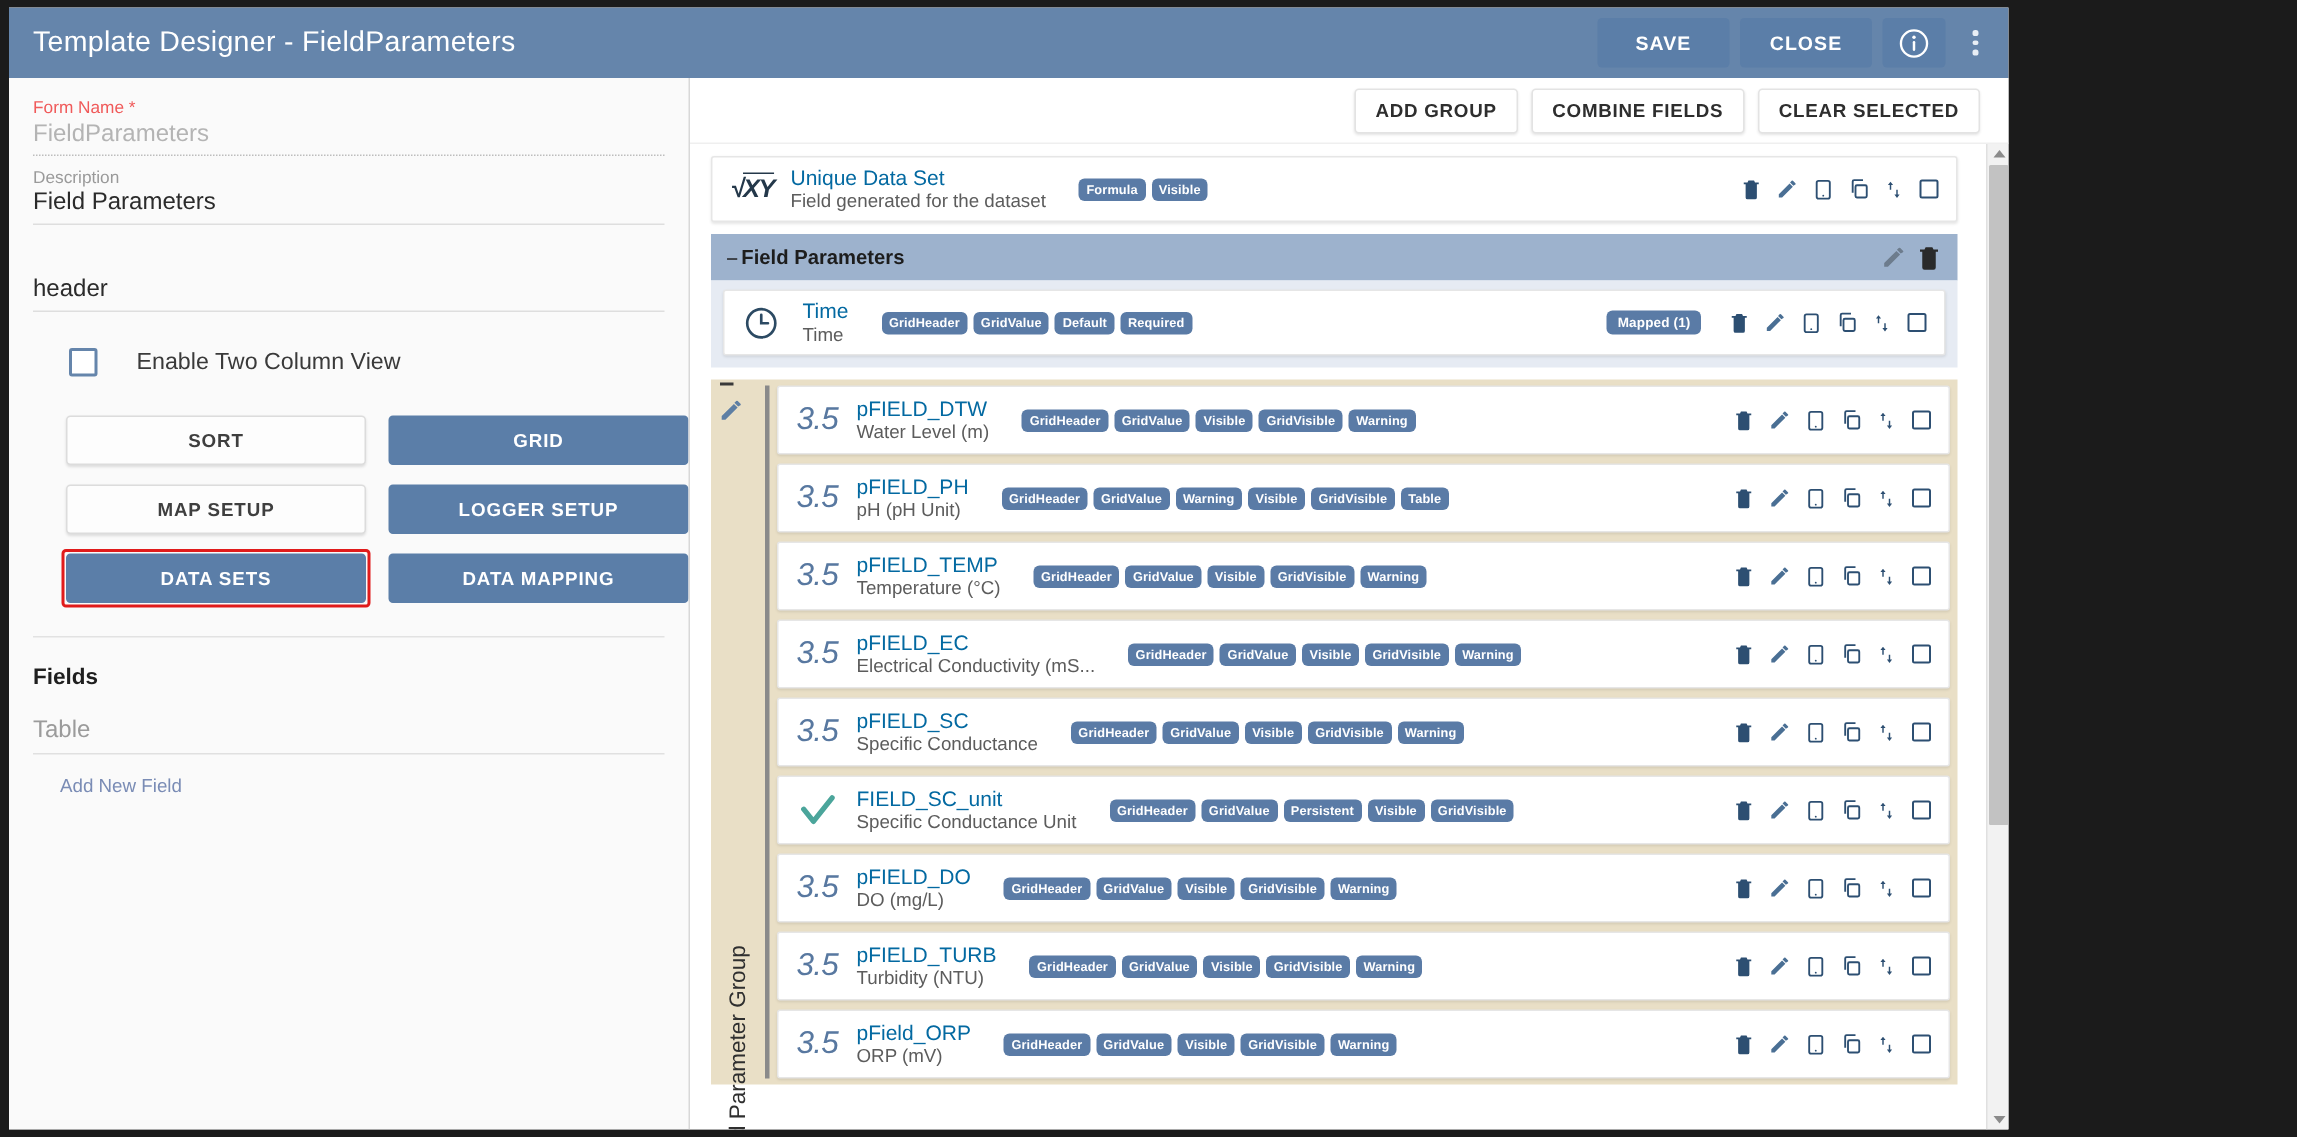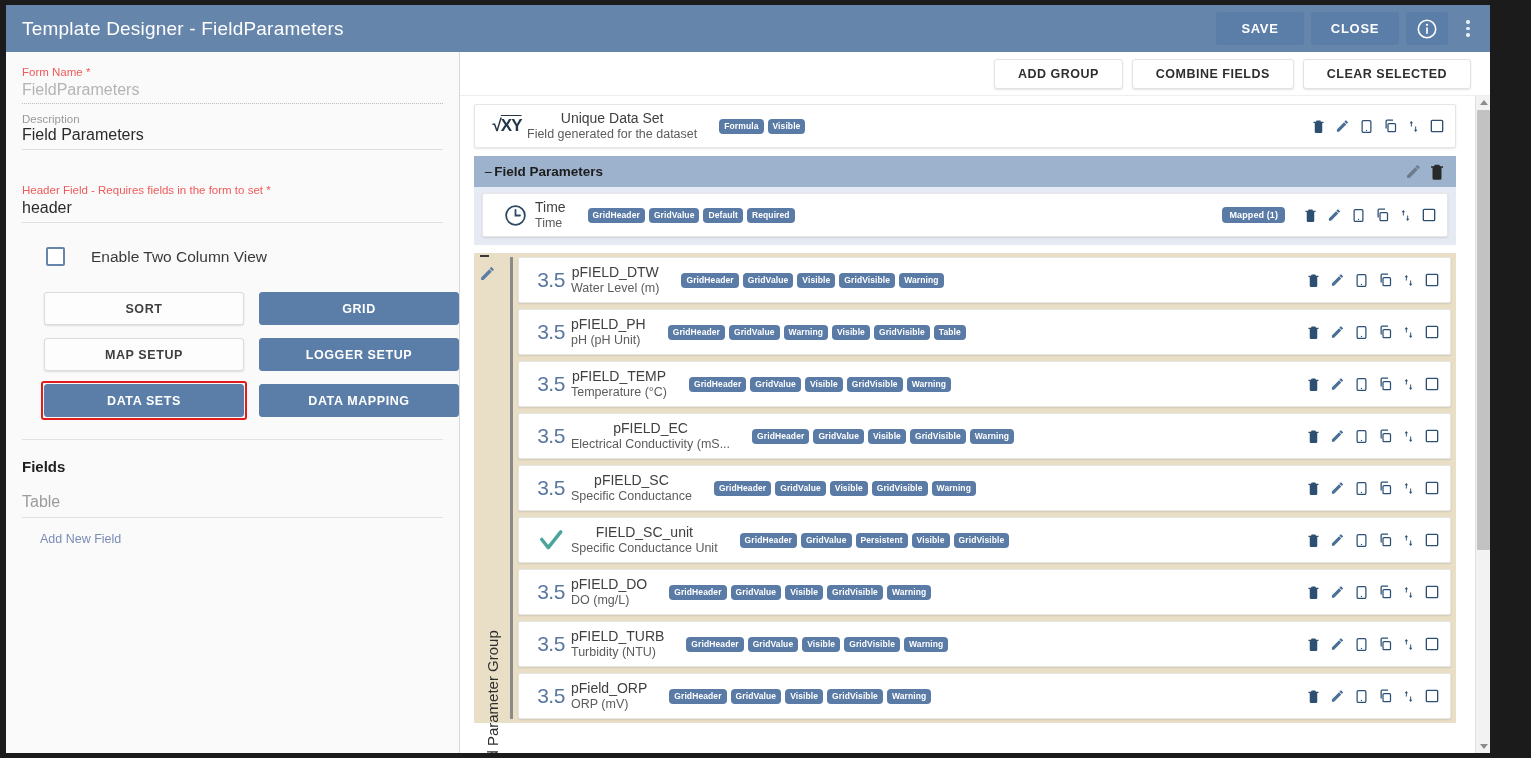--- a/index.html
+++ b/index.html
@@ -5,21 +5,21 @@
   * { box-sizing: border-box; margin: 0; padding: 0; }
   html, body {
     width: 1531px; height: 758px;
     background: #1b1b1b;
     font-family: "Liberation Sans", sans-serif;
     overflow: hidden;
   }
   #app {
     position: absolute;
     left: 6px; top: 5px;
-    width: 1484px; height: 748px;
+    width: 1333px; height: 748px;
     background: #ffffff;
     overflow: hidden;
     display: flex;
     flex-direction: column;
   }
 
   
   .titlebar {
     height: 47px;
     background: #6585ab;
@@ -136,21 +136,21 @@
   
   .right { flex: 1 1 auto; display: flex; flex-direction: column; min-width: 0; background:#fff; }
   .right-toolbar {
     height: 44px; flex: 0 0 auto;
     display: flex; align-items: center; justify-content: flex-end;
     padding-right: 19px; gap: 9px;
     background: #ffffff;
     border-bottom: 1px solid #efefef;
   }
   .tbtn {
-    height: 30px; padding: 0 23px;
+    height: 30px; padding: 0 13px;
     background: #ffffff; color: #2e2e2e;
     border: 1px solid #e3e3e3; border-radius: 3px;
     font-size: 12.5px; font-weight: bold; letter-spacing: .5px;
     cursor: pointer; box-shadow: 0 1px 2px rgba(0,0,0,.11);
     font-family: "Liberation Sans", sans-serif;
   }
 
   .list-area { flex: 1 1 auto; display: flex; min-height: 0; position: relative; overflow: hidden; }
   .list-scroll { flex: 1 1 auto; overflow: hidden; padding: 8px 0 0 0; }
 
@@ -158,25 +158,25 @@
   .card {
     background: #ffffff;
     border: 1px solid #e6e6e6;
     border-radius: 2px;
     box-shadow: 0 1px 2px rgba(0,0,0,.10);
     display: flex; align-items: center;
     height: 44px;
     margin: 0 19px 0 14px;
     padding: 0 10px 0 12px;
   }
-  .row-icon { width: 40px; flex: 0 0 40px; display: flex; align-items: center; justify-content: center; color: #2c4a63; }
+  .row-icon { width: 40px; flex: 0 0 40px; display: flex; align-items: center; justify-content: flex-start; color: #2c4a63; font-style: italic; }
   .sqrt-icon { font-size: 17px; font-weight: bold; letter-spacing: -1px; color: #24384a; }
   .num-icon { font-size: 21px; color: #5878a0; font-family: "Liberation Sans", sans-serif; letter-spacing: -.5px; }
   .row-names { display: flex; flex-direction: column; justify-content: center; min-width: 0; }
-  .row-name { font-size: 14px; color: #404040; line-height: 1.15; white-space: nowrap; text-align: center; }
+  .row-name { font-size: 14px; color: #0369a1; line-height: 1.15; white-space: nowrap; }
   .row-desc { font-size: 12.5px; color: #5c5c5c; line-height: 1.2; white-space: nowrap; }
   .row-spacer { flex: 1 1 auto; }
   .badges { display: flex; gap: 4px; align-items: flex-end; margin-left: 22px; }
   .badge {
     background: #5a7ba6; color: #ffffff;
     font-size: 8.5px; font-weight: bold;
     padding: 2.5px 5px; border-radius: 4px;
     white-space: nowrap; letter-spacing: .1px;
   }
   .badge.mapped { font-size: 9px; padding: 3px 7px; }
@@ -262,21 +262,20 @@
 
   <div class="body">
 
     <div class="left">
       <div class="req-label">Form Name *</div>
       <div class="inp-disabled">FieldParameters</div>
       <div class="field-label">Description</div>
       <div class="inp-plain tall">Field Parameters</div>
 
       <div class="gap-sm"></div>
-      <div class="req-label">Header Field - Requires fields in the form to set *</div>
       <div class="inp-plain">header</div>
 
       <div class="chk-row">
         <div class="chkbox"></div>
         <div class="chk-label">Enable Two Column View</div>
       </div>
 
       <div class="btn-grid">
         <div class="gbtn-wrap">
           <div class="gbtn outline">SORT</div>

